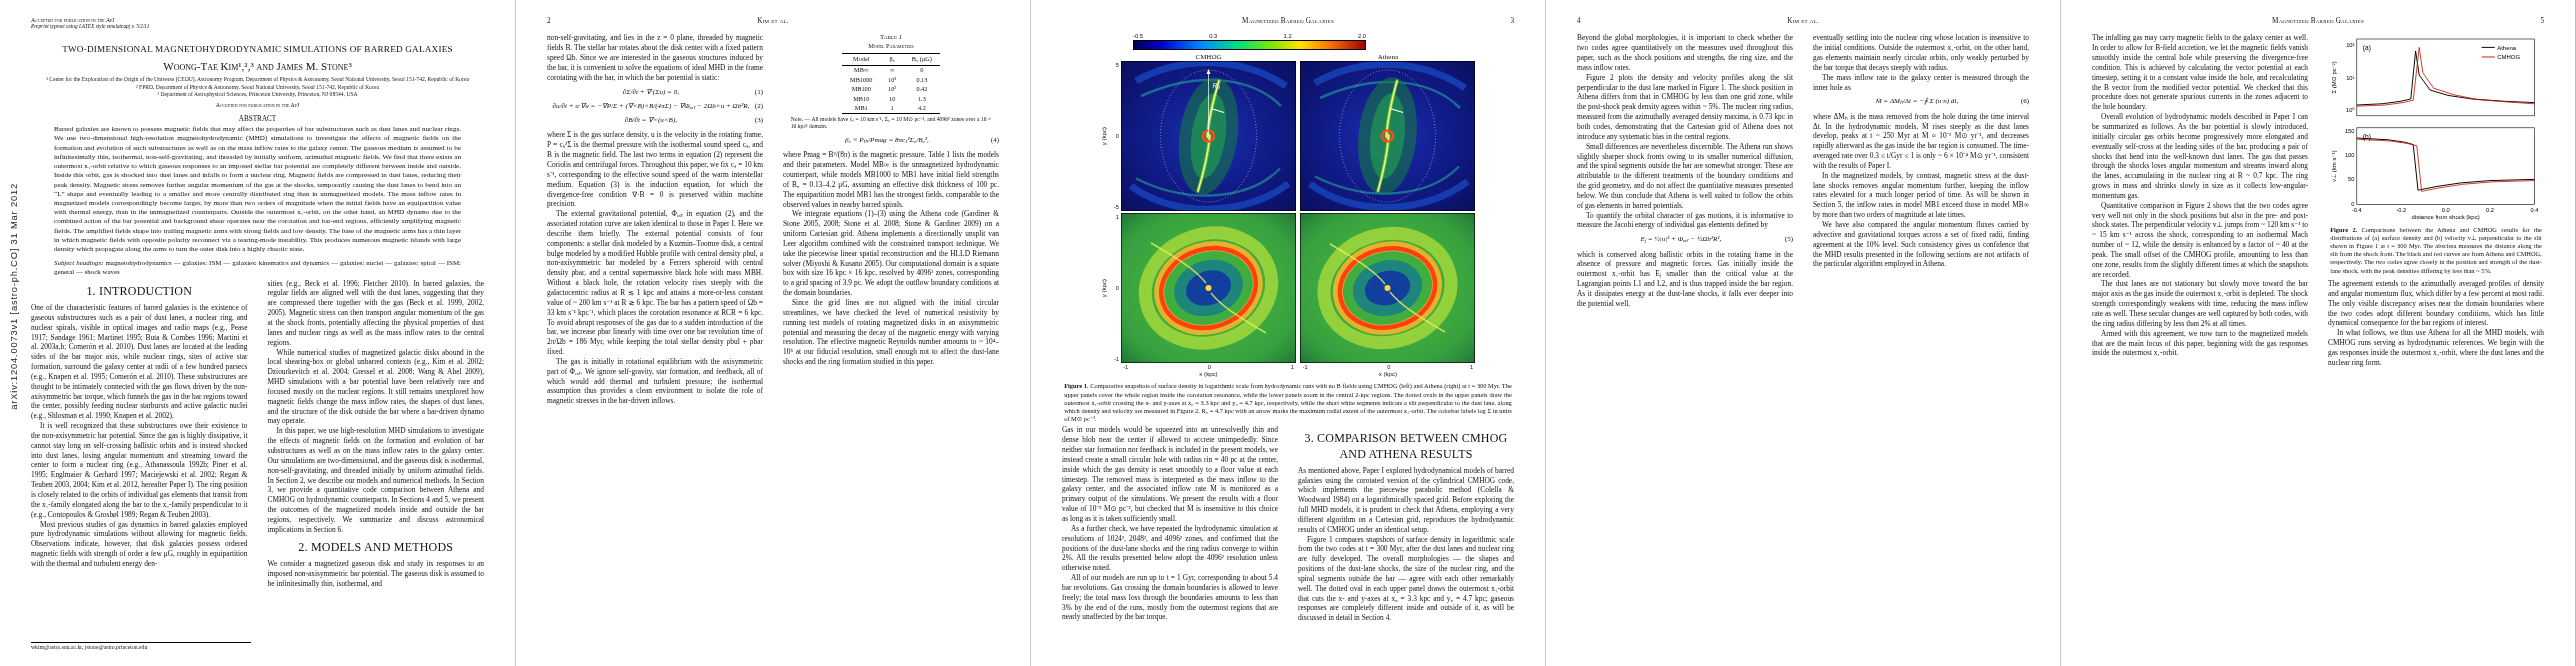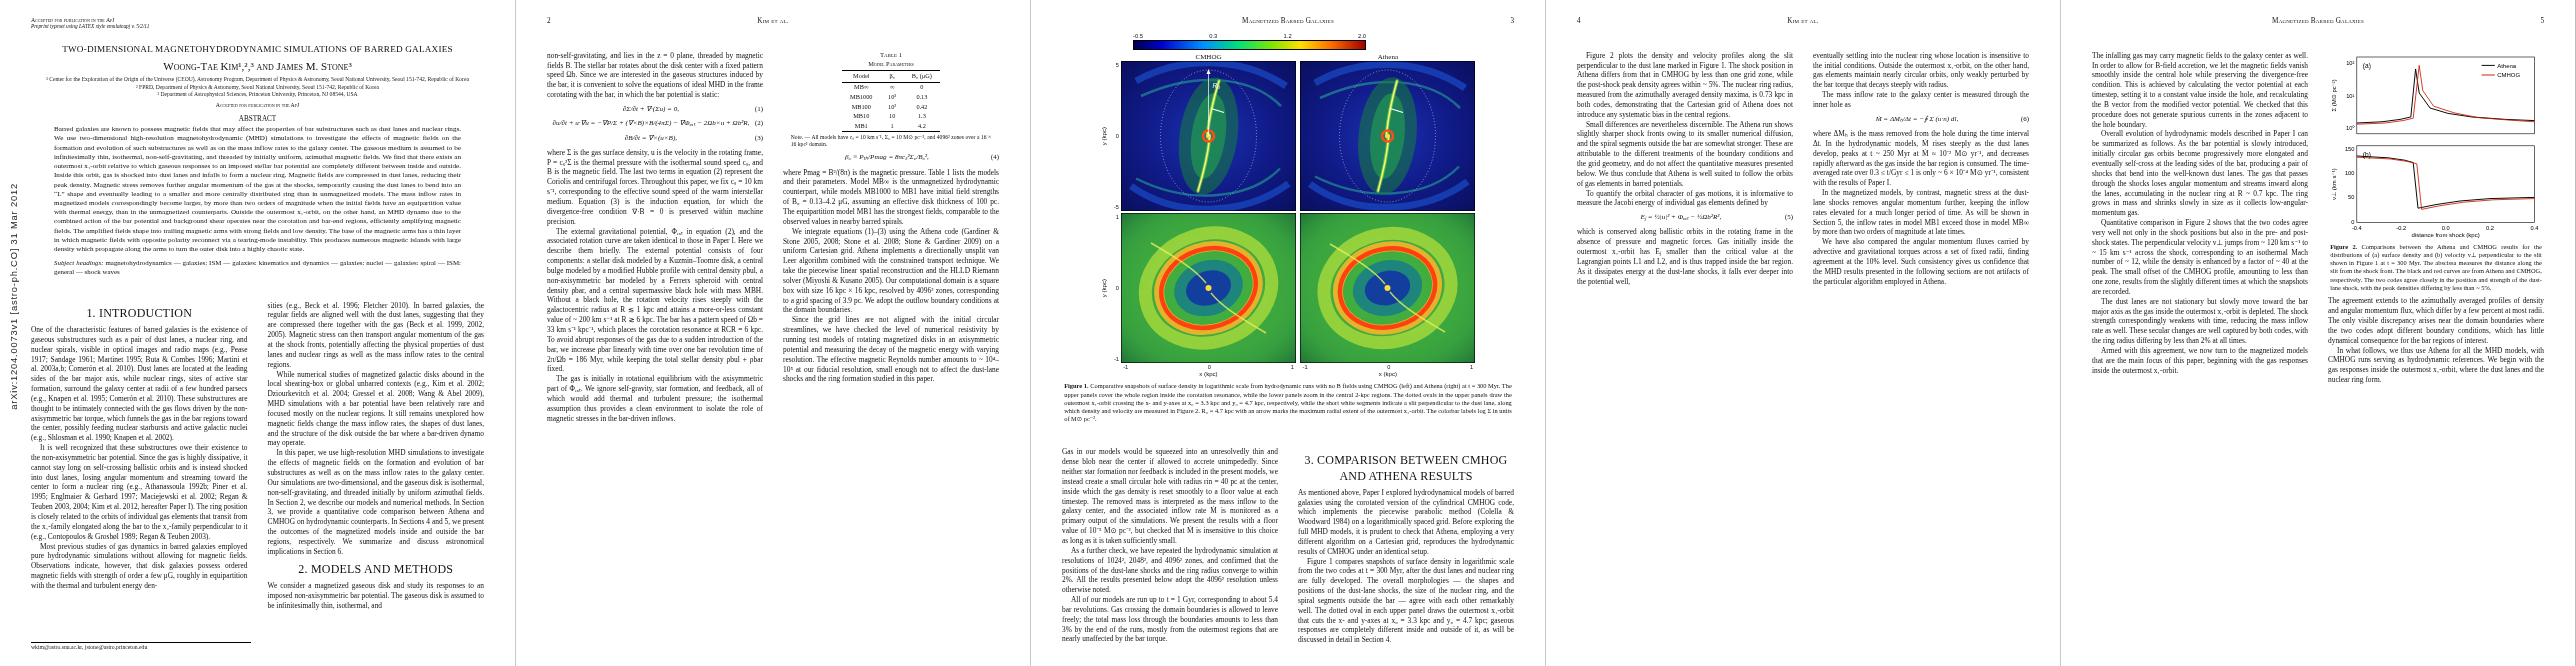--- a/index.html
+++ b/index.html
@@ -21,21 +21,21 @@
   .absh { font-variant:small-caps; font-size:7.2px; text-align:center; margin:6.7px 0 2.2px; }
   .abs  { font-size:7.1px; line-height:1.3; text-align:justify; margin:0 23px; }
   .subj { font-size:6.9px; line-height:1.3; text-align:justify; margin:4.4px 23px 0; }
   .subjl { font-style:italic; }
 
   
   .rh  { position:relative; font-size:7.2px; height:10px; margin-bottom:6.7px; }
   .rhn { position:absolute; top:0; font-size:7.2px; }
   .rhn.left { left:0; } .rhn.right { right:0; }
   .rhc { position:absolute; left:0; right:0; text-align:center; font-variant:small-caps; letter-spacing:0.2px; }
-  .cols { display:flex; gap:20px; margin-top:24px; }
+  .cols { display:flex; gap:20px; margin-top:2px; }
   .col  { flex:1; min-width:0; font-size:7.4px; line-height:1.33; text-align:justify; }
   .p    { margin:0; text-indent:9px; }
   .noind { text-indent:0; }
   .sech { text-align:center; font-size:12px; letter-spacing:0.2px; margin:5.6px 0 2.8px; }
   .eq   { display:flex; margin:5px 0; }
   .eqb  { flex:1; text-align:center; font-style:italic; font-size:7.1px; line-height:1.3; padding:0 2.2px; }
   .eqn  { font-size:7px; }
   .fnote { position:absolute; left:0; bottom:0; width:220px; border-top:0.6px solid #000; padding-top:1.7px;
            font-size:5.7px; color:#222; }
 
@@ -403,20 +403,21 @@
   </section>
 
   <section class="pg">
     <div class="pgin">
       <div class="rh">
         <span class="rhn left">4</span>
         <span class="rhc">Kim et al.</span>
       </div>
       <div class="cols">
         <div class="col">
+          <p class="p noind">Beyond the global morphologies, it is important to check whether the two codes agree quantitatively on the measures used throughout this paper, such as the shock positions and strengths, the ring size, and the mass inflow rates.</p>
           <p class="p">Figure 2 plots the density and velocity profiles along the slit perpendicular to the dust lane marked in Figure 1. The shock position in Athena differs from that in CMHOG by less than one grid zone, while the post-shock peak density agrees within ~ 5%. The nuclear ring radius, measured from the azimuthally averaged density maxima, is 0.73 kpc in both codes, demonstrating that the Cartesian grid of Athena does not introduce any systematic bias in the central regions.</p>
           <p class="p">Small differences are nevertheless discernible. The Athena run shows slightly sharper shock fronts owing to its smaller numerical diffusion, and the spiral segments outside the bar are somewhat stronger. These are attributable to the different treatments of the boundary conditions and the grid geometry, and do not affect the quantitative measures presented below. We thus conclude that Athena is well suited to follow the orbits of gas elements in barred potentials.</p>
           <p class="p">To quantify the orbital character of gas motions, it is informative to measure the Jacobi energy of individual gas elements defined by</p>
           <div class="eq">
               <span class="eqb">Eⱼ = ½|u|² + Φₑₓₜ − ½Ωb²R²,</span>
               <span class="eqn">(5)</span>
             </div>
           <p class="p noind">which is conserved along ballistic orbits in the rotating frame in the absence of pressure and magnetic forces. Gas initially inside the outermost x₁-orbit has Eⱼ smaller than the critical value at the Lagrangian points L1 and L2, and is thus trapped inside the bar region. As it dissipates energy at the dust-lane shocks, it falls ever deeper into the potential well,</p>
         </div>
         <div class="col">

